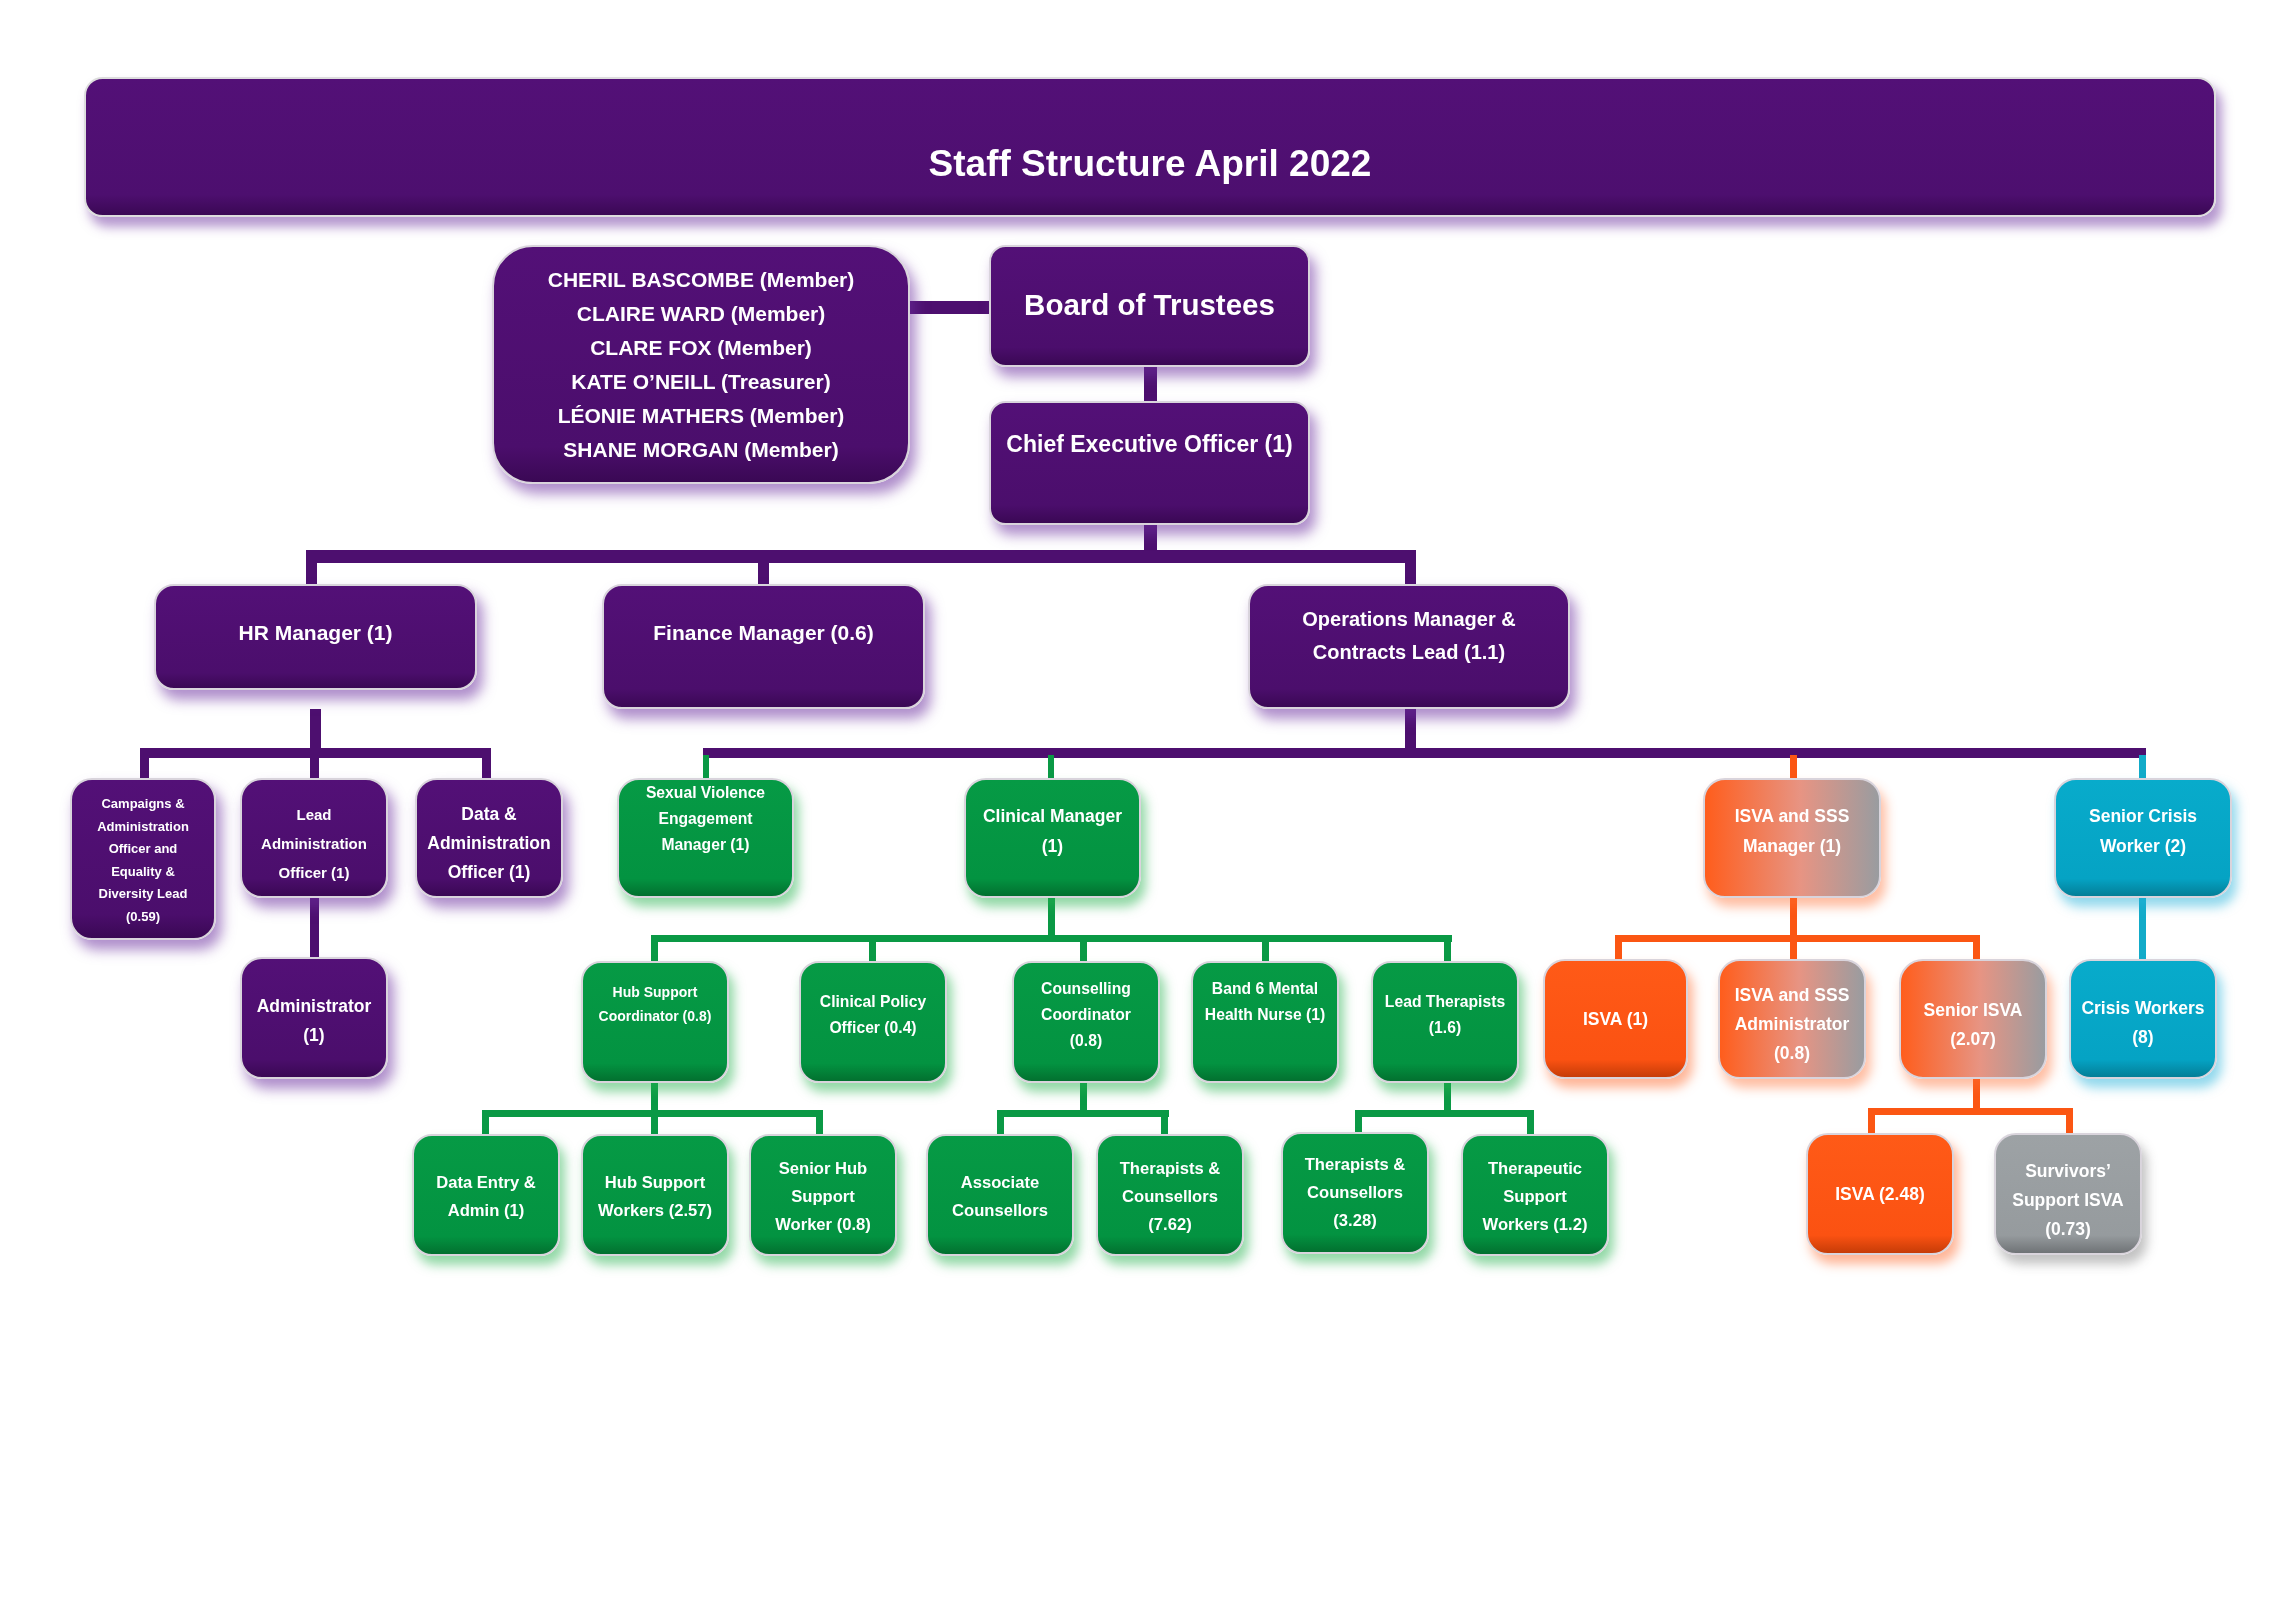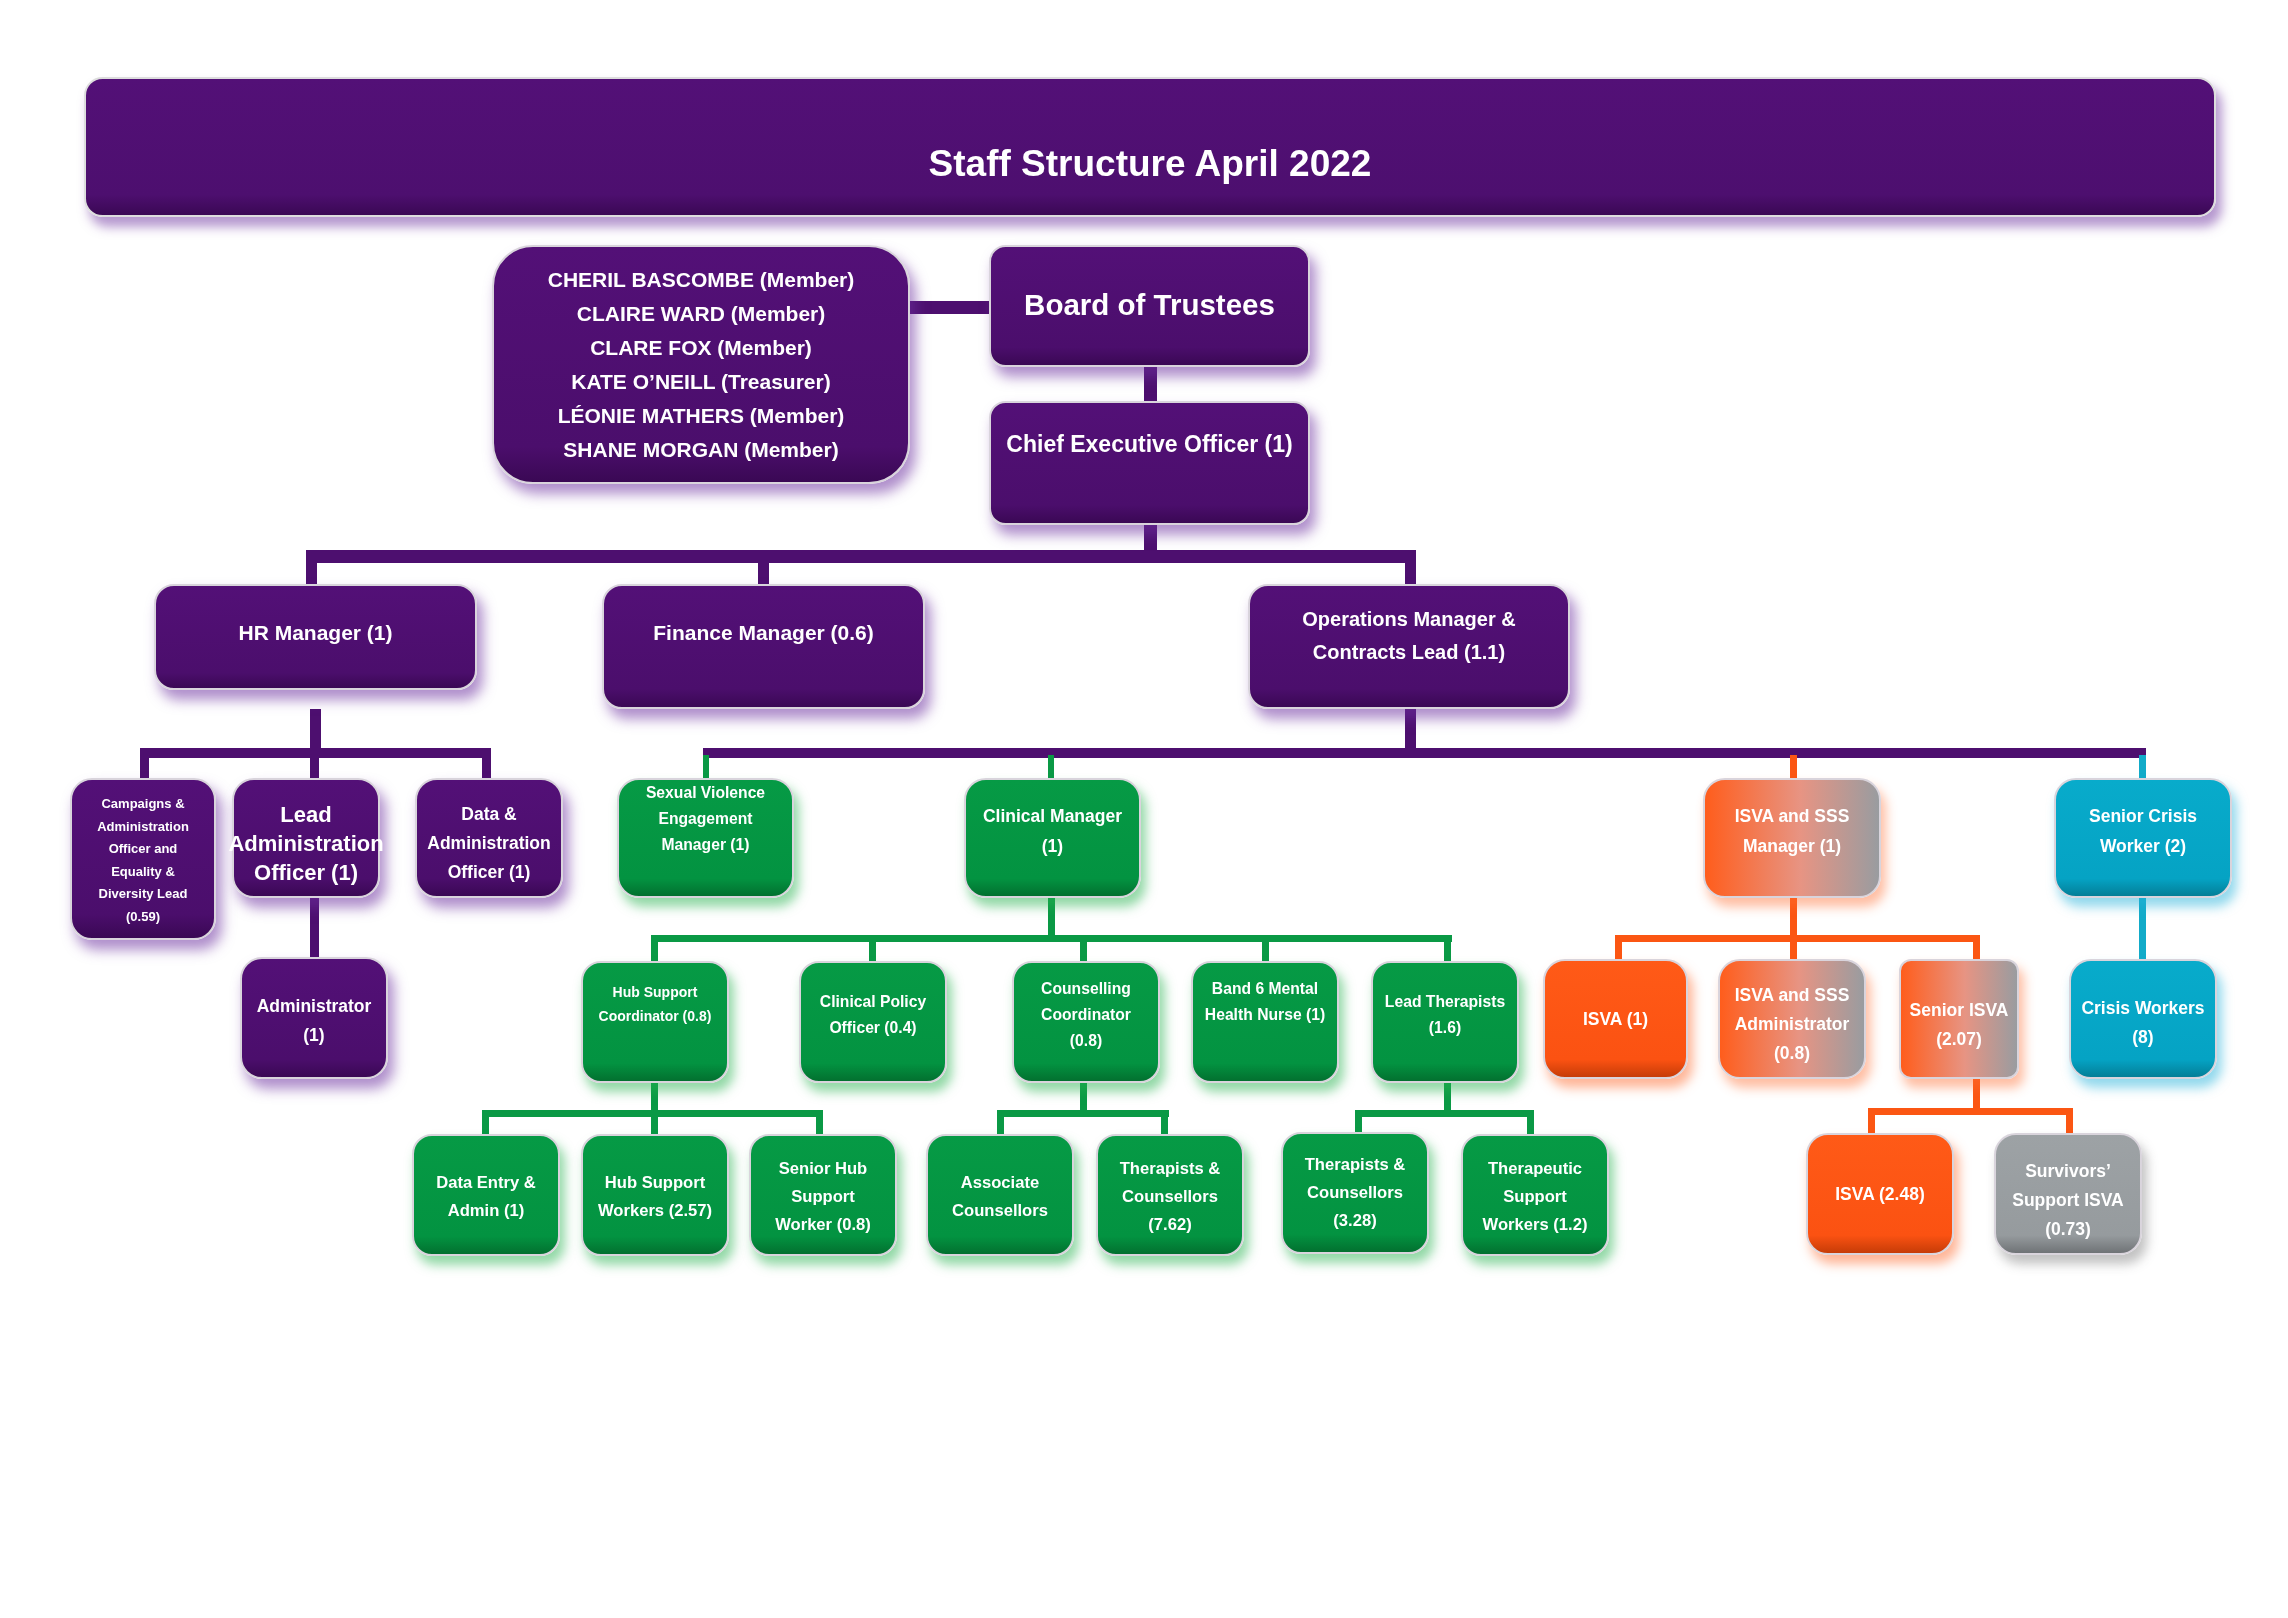--- a/index.html
+++ b/index.html
@@ -115,21 +115,21 @@
 </div>
 
 <div class="box purple" style="left:70px;top:778px;width:146px;height:162px;border-radius:22px;padding-top:13px;font-size:13px;line-height:22.6px;">
   <span>Campaigns &amp;
 Administration
 Officer and
 Equality &amp;
 Diversity Lead
 (0.59)</span>
 </div>
-<div class="box purple" style="left:232px;top:778px;width:148px;height:120px;border-radius:22px;padding-top:20px;font-size:22px;line-height:29px;">
+<div class="box purple" style="left:240px;top:778px;width:148px;height:120px;border-radius:22px;padding-top:20px;font-size:15px;line-height:29px;">
   <span>Lead
 Administration
 Officer (1)</span>
 </div>
 <div class="box purple" style="left:415px;top:778px;width:148px;height:120px;border-radius:22px;padding-top:20px;font-size:17.5px;line-height:29px;">
   <span>Data &amp;
 Administration
 Officer (1)</span>
 </div>
 <div class="box purple" style="left:240px;top:957px;width:148px;height:122px;border-radius:22px;padding-top:33px;font-size:17.5px;line-height:29px;">
@@ -178,21 +178,21 @@
 </div>
 
 <div class="box orange" style="left:1543px;top:959px;width:145px;height:120px;border-radius:22px;justify-content:center;font-size:17.5px;">
   <span>ISVA (1)</span>
 </div>
 <div class="box orangegrey" style="left:1718px;top:959px;width:148px;height:120px;border-radius:22px;padding-top:20px;font-size:17.5px;line-height:29px;">
   <span>ISVA and SSS
 Administrator
 (0.8)</span>
 </div>
-<div class="box orangegrey" style="left:1899px;top:959px;width:120px;height:120px;border-radius:12px;padding-top:35px;font-size:17.5px;line-height:29px;">
+<div class="box orangegrey" style="left:1899px;top:959px;width:148px;height:120px;border-radius:24px;padding-top:35px;font-size:17.5px;line-height:29px;">
   <span>Senior ISVA
 (2.07)</span>
 </div>
 
 <div class="box teal" style="left:2069px;top:959px;width:148px;height:120px;border-radius:22px;padding-top:33px;font-size:17.5px;line-height:29px;">
   <span>Crisis Workers
 (8)</span>
 </div>
 
 <div class="box green" style="left:412px;top:1134px;width:148px;height:122px;border-radius:20px;padding-top:33px;font-size:16.6px;line-height:28px;">

